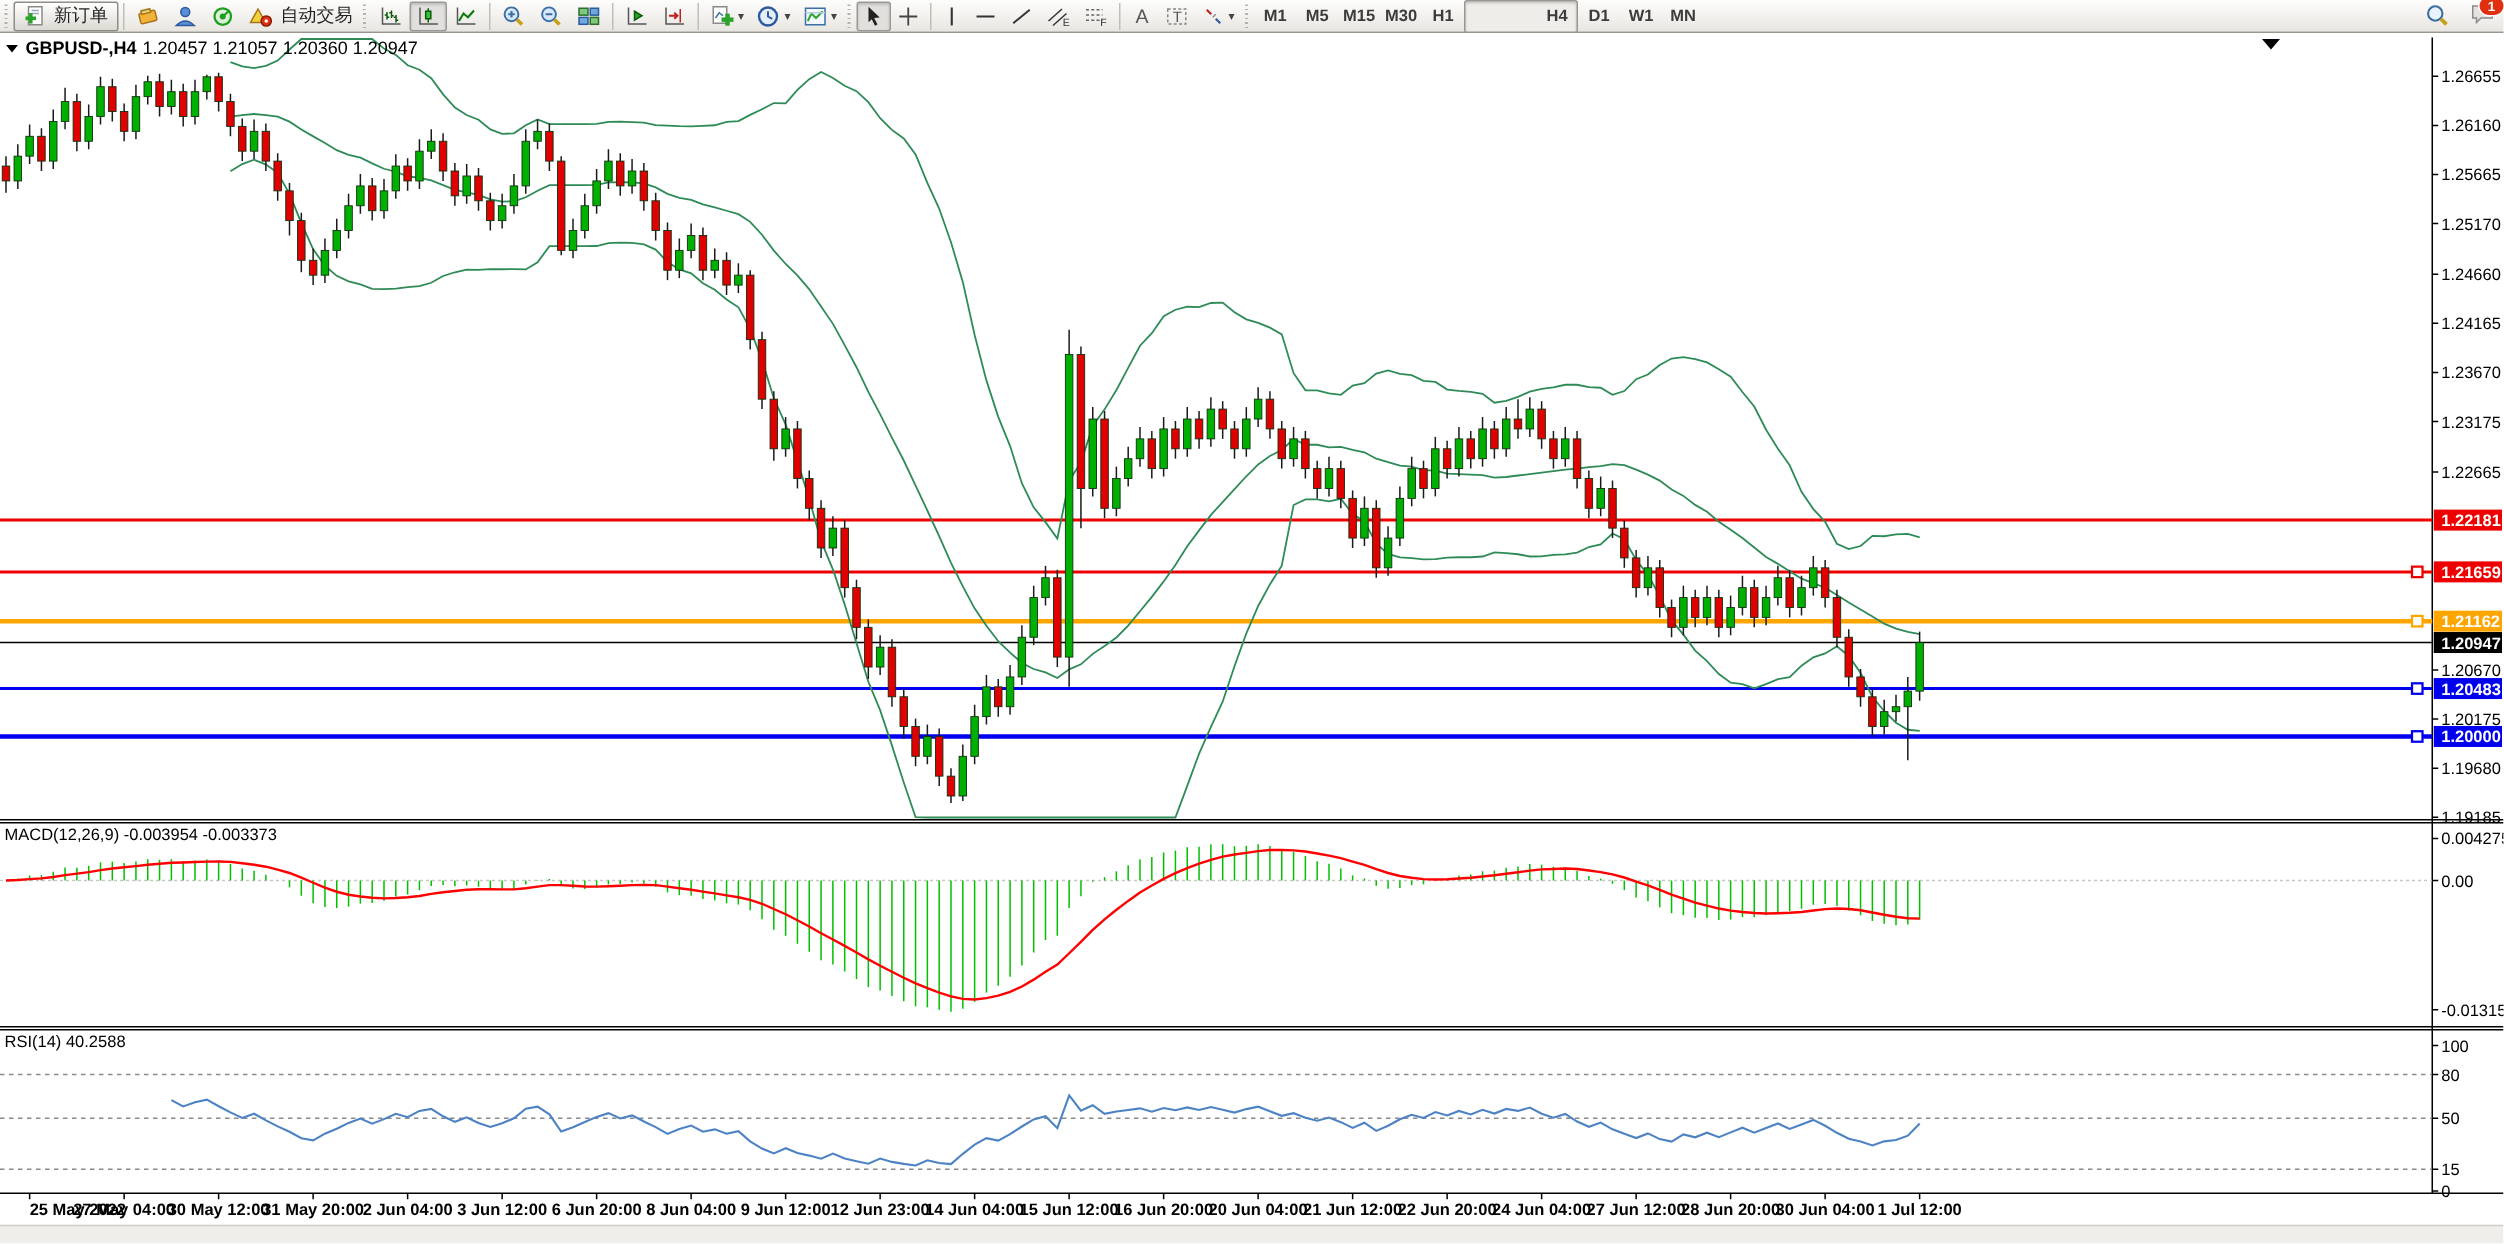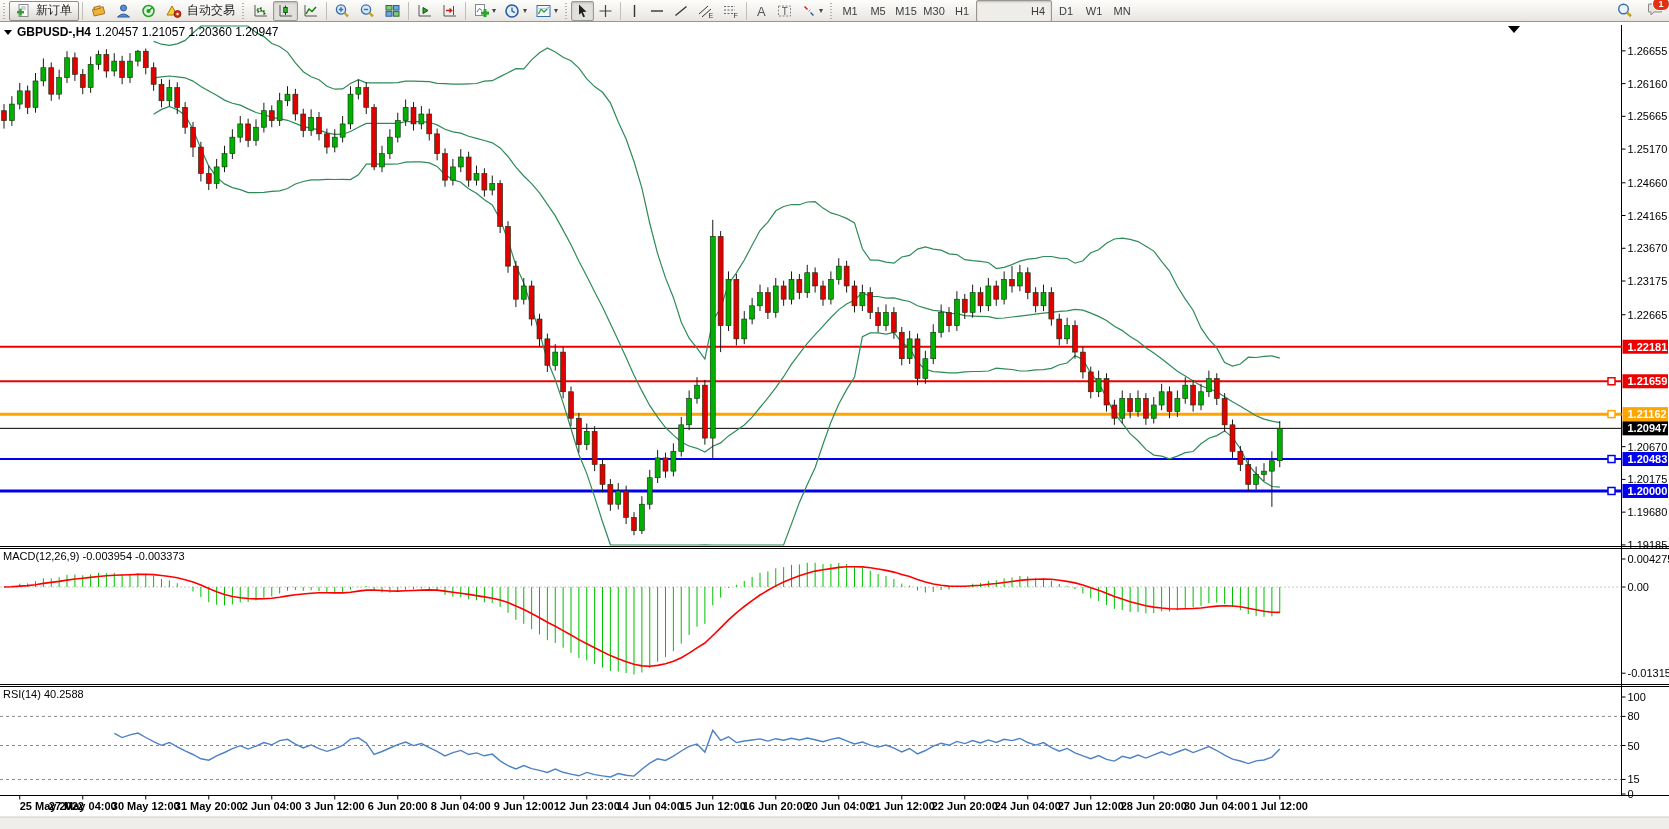--- a/index.html
+++ b/index.html
@@ -14,21 +14,21 @@
   .sep{width:1px;height:18px;background:#c2beb6;margin:0 3px;}
   .tbtn{height:20px;display:flex;align-items:center;padding:0 3px;border:1px solid transparent;
     border-radius:2px;box-sizing:border-box;}
   .tbtn.raised{border:1px solid #8f8d88;background:linear-gradient(#ffffff,#dcd9d3);padding:0 6px;}
   .tbtn.pressed{border:1px solid #999;background:#e2e0dc;box-shadow:inset 0 1px 2px rgba(0,0,0,.18);}
   .tbtn svg{display:block;}
   .tlabel{margin-left:4px;white-space:nowrap;}
   .caret{font-size:8px;color:#444;margin-left:2px;}
   #tf-group{display:flex;align-items:center;}
   .tfbtn{width:26px;height:20px;display:flex;align-items:center;justify-content:center;
-    font-size:11px;font-weight:400;color:#3c3c3c;border:1px solid transparent;border-radius:2px;}
+    font-size:11px;font-weight:700;color:#3c3c3c;border:1px solid transparent;border-radius:2px;}
   .tfbtn.active{background:#efedea;border:1px solid #9a968f;box-shadow:inset 0 1px 2px rgba(0,0,0,.2);padding-left:48px;}
   #right-icons{margin-left:auto;display:flex;align-items:center;padding-right:4px;}
   #chat-wrap{position:relative;margin-left:8px;}
   #chat-badge{position:absolute;top:-4px;right:-5px;min-width:12px;height:12px;border-radius:7px;
     background:#e03010;color:#fff;font-size:9px;font-weight:700;display:flex;align-items:center;
     justify-content:center;padding:0 2px;border:1px solid #fff;}
   
   #chart-area{position:absolute;top:22px;left:0;width:1669px;height:807px;background:#fff;}
   svg text{font-family:"Liberation Sans",sans-serif;}
 </style>

